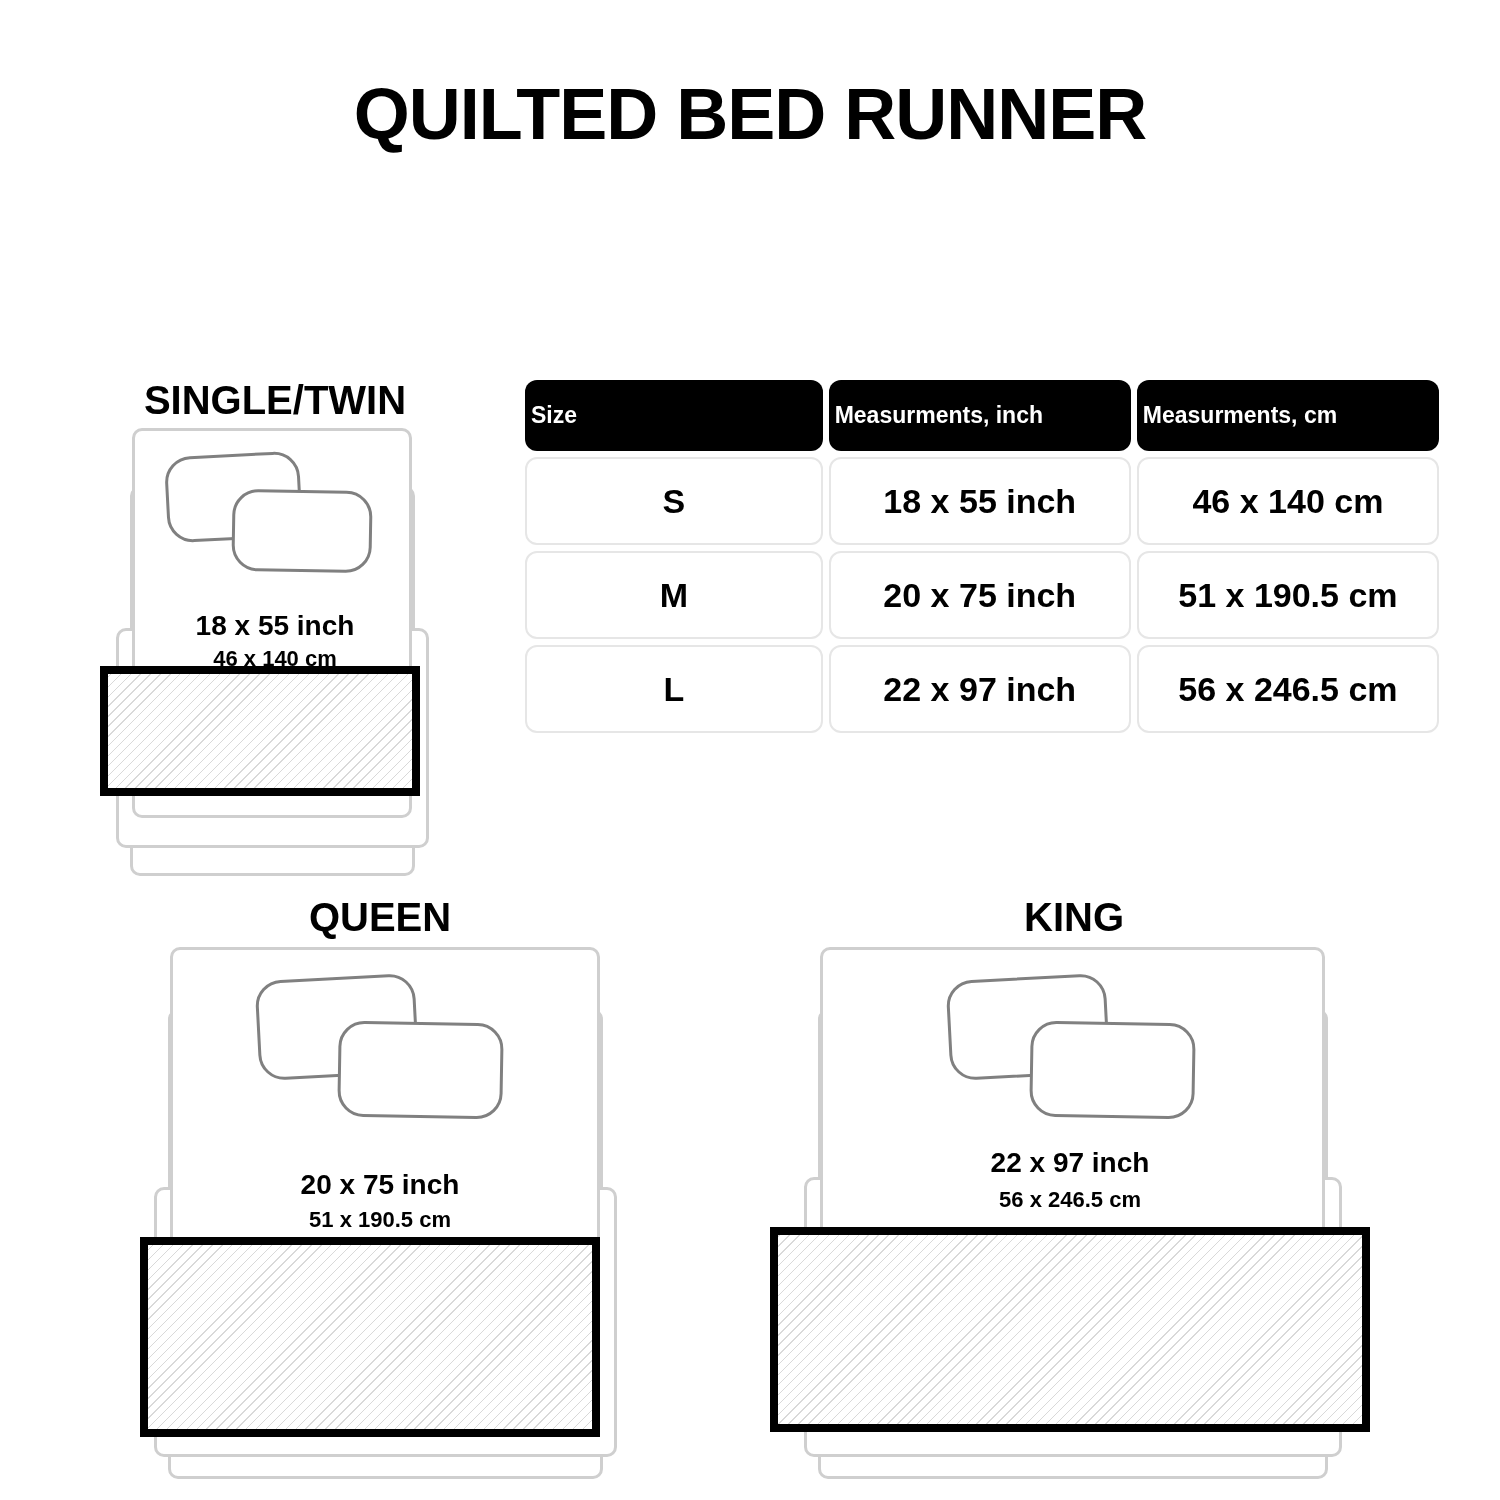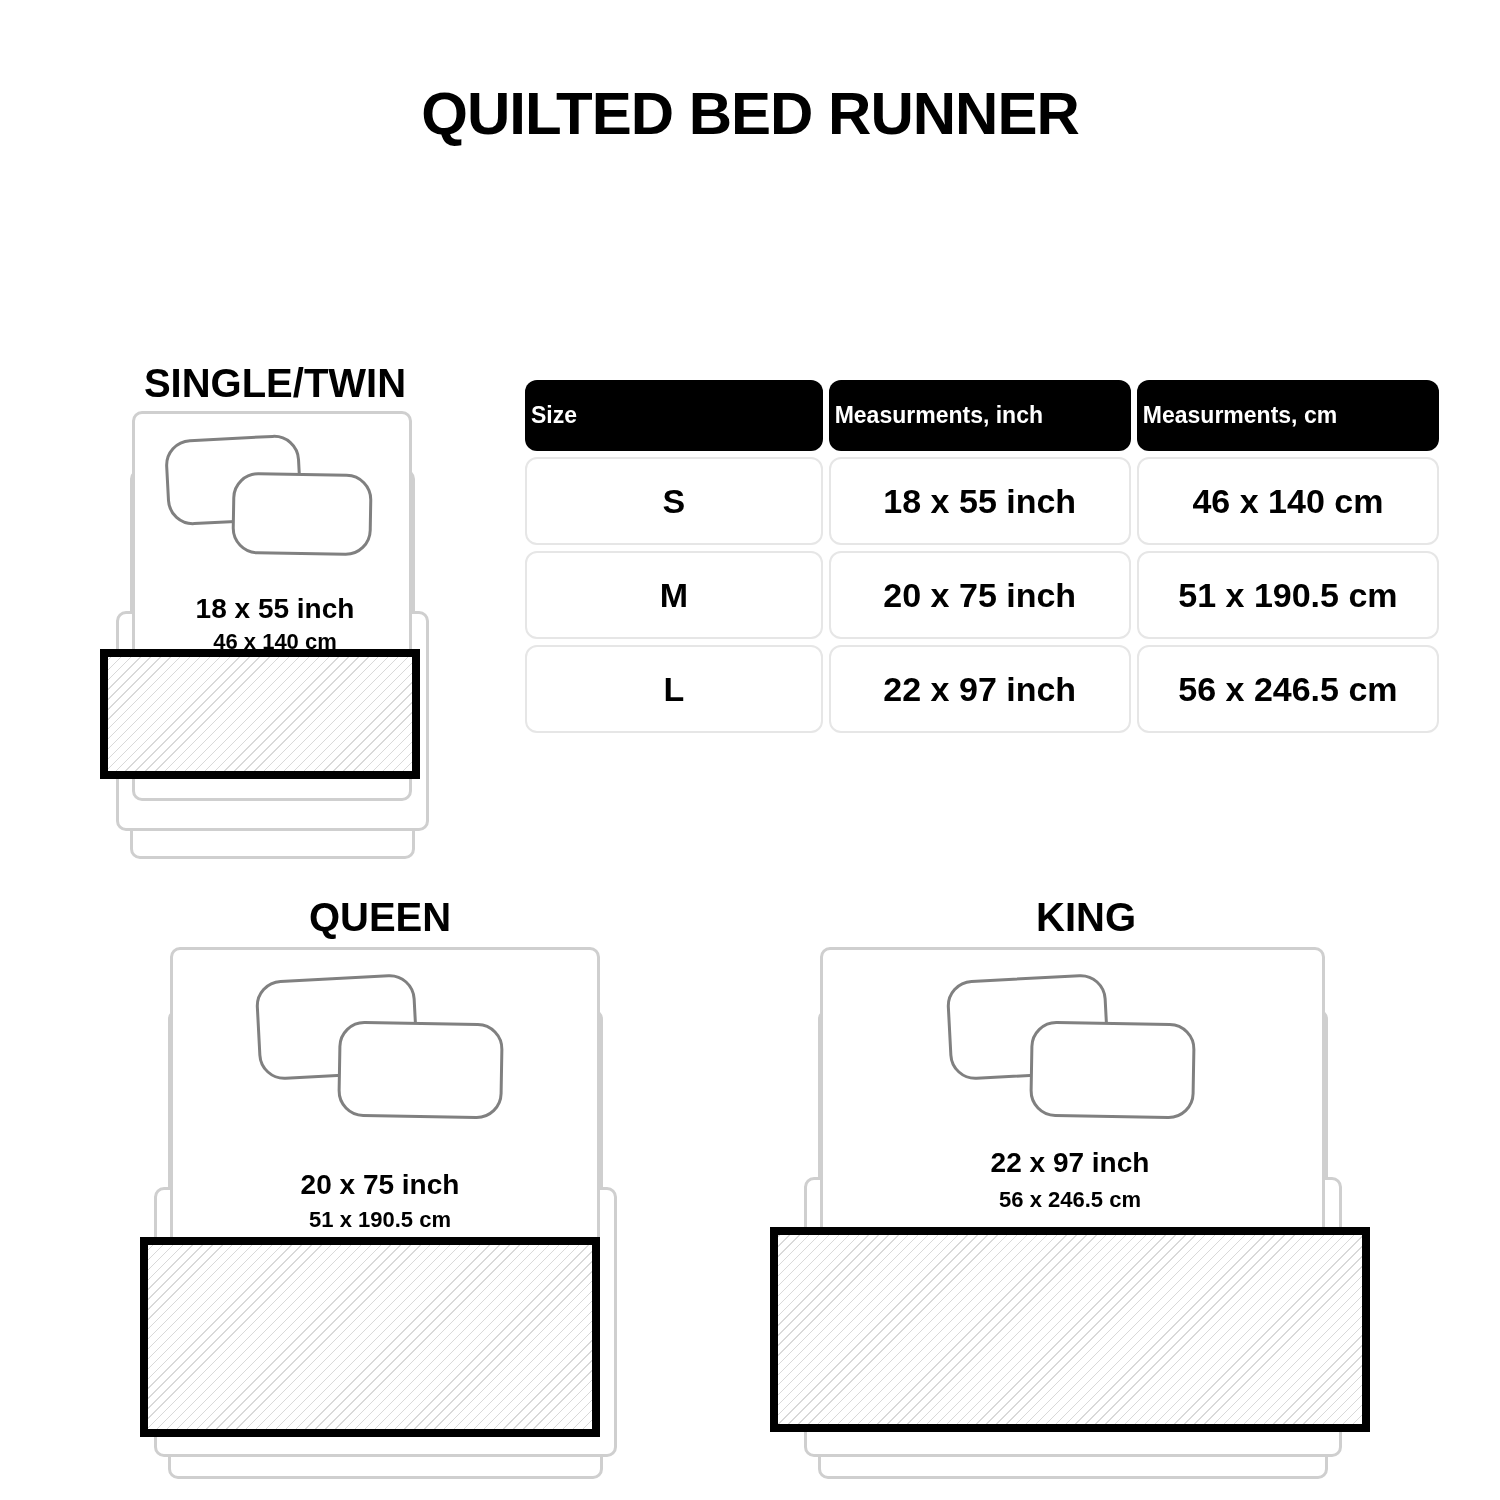--- a/index.html
+++ b/index.html
@@ -19,21 +19,21 @@
   
   #title-block {
     position: absolute;
     top: 58px;
     left: 0;
     width: 1500px;
     text-align: center;
   }
   #title-line-1, #title-line-2 {
     font-weight: bold;
-    font-size: 60px;
+    font-size: 72px;
     line-height: 112px;
     letter-spacing: -1px;
     white-space: nowrap;
   }
 
   
   #size-table {
     position: absolute;
     left: 519px;
     top: 374px;
@@ -155,21 +155,21 @@
       <td>51 x 190.5 cm</td>
     </tr>
     <tr>
       <td>L</td>
       <td>22 x 97 inch</td>
       <td>56 x 246.5 cm</td>
     </tr>
   </tbody>
 </table>
 
-<div class="bed-panel" id="panel-single" style="left:60px; top:361px; width:430px; height:500px;">
+<div class="bed-panel" id="panel-single" style="left:60px; top:378px; width:430px; height:500px;">
   <div class="bed-title" style="position:absolute; left:0; top:0; width:430px; font-size:40px;">SINGLE/TWIN</div>
 
   <div class="bed-art" style="position:absolute; left:0; top:50px; width:430px; height:450px;">
 
     <div class="sheet" style="left:70px; top:58px; width:285px; height:390px;"></div>
 
     <div class="sheet" style="left:56px; top:200px; width:313px; height:220px;"></div>
 
     <div class="mattress" style="left:72px; top:0px; width:280px; height:390px;"></div>
 
@@ -192,21 +192,21 @@
     <div class="mattress" style="left:50px; top:0px; width:430px; height:470px;"></div>
     <div class="pillow" style="left:137px; top:30px; width:160px; height:100px; transform:rotate(-3deg);"></div>
     <div class="pillow" style="left:218px; top:75px; width:165px; height:96px; transform:rotate(1deg);"></div>
     <div class="runner" style="left:20px; top:290px; width:460px; height:200px;"></div>
     <div class="dim-inch" style="left:0; top:222px; width:520px; font-size:28px;">20 x 75 inch</div>
     <div class="dim-cm" style="left:0; top:260px; width:520px; font-size:22px;">51 x 190.5 cm</div>
   </div>
 </div>
 
 <div class="bed-panel" id="panel-king" style="left:760px; top:895px; width:620px; height:580px;">
-  <div class="bed-title" style="position:absolute; left:16px; top:0; width:620px; font-size:40px;">KING</div>
+  <div class="bed-title" style="position:absolute; left:4px; top:0; width:620px; font-size:40px;">KING</div>
 
   <div class="bed-art" style="position:absolute; left:0; top:52px; width:620px; height:530px;">
     <div class="sheet" style="left:58px; top:62px; width:510px; height:470px;"></div>
     <div class="sheet" style="left:44px; top:230px; width:538px; height:280px;"></div>
     <div class="mattress" style="left:60px; top:0px; width:505px; height:470px;"></div>
     <div class="pillow" style="left:188px; top:30px; width:160px; height:100px; transform:rotate(-3deg);"></div>
     <div class="pillow" style="left:270px; top:75px; width:165px; height:96px; transform:rotate(1deg);"></div>
     <div class="runner" style="left:10px; top:280px; width:600px; height:205px;"></div>
     <div class="dim-inch" style="left:0; top:200px; width:620px; font-size:28px;">22 x 97 inch</div>
     <div class="dim-cm" style="left:0; top:240px; width:620px; font-size:22px;">56 x 246.5 cm</div>

